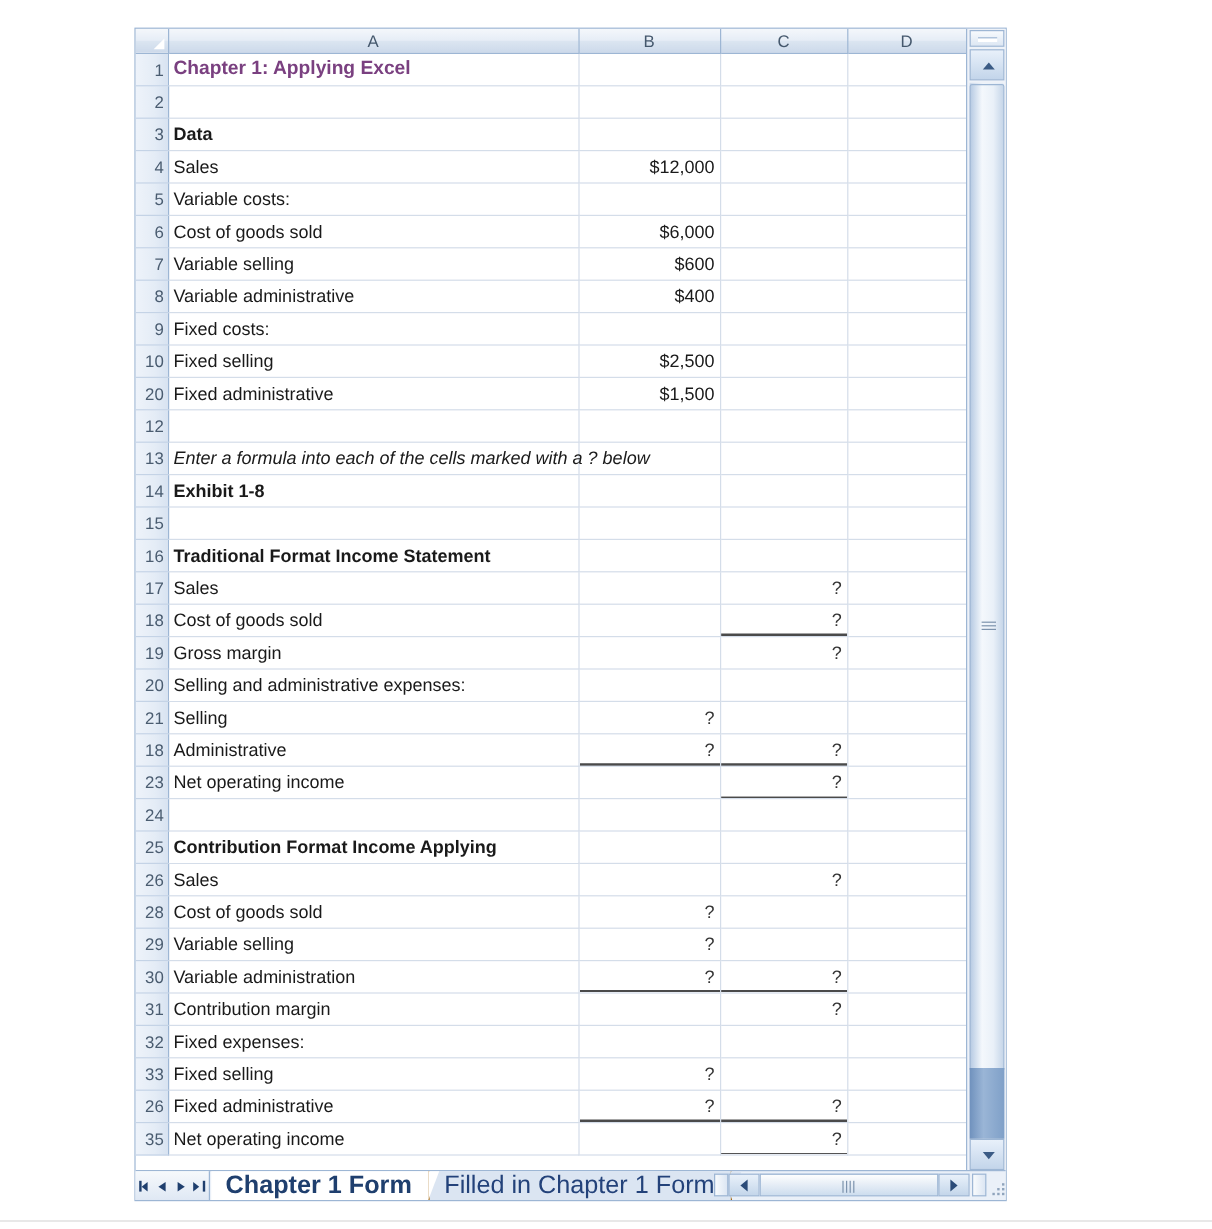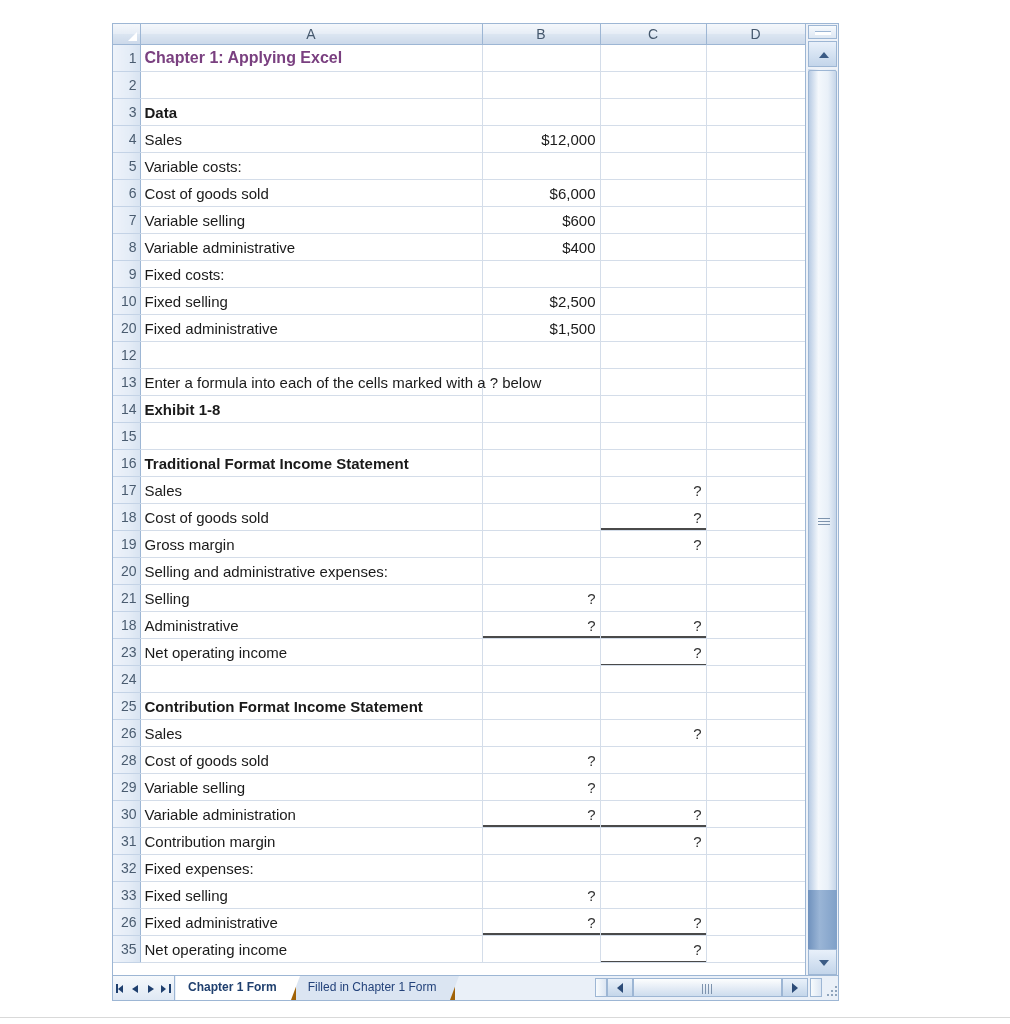--- a/index.html
+++ b/index.html
@@ -99,21 +99,21 @@
     vertical-align:middle;
     white-space:nowrap;
     overflow:hidden;
     background:#ffffff;
   }
   td.cell.last{border-right:1px solid #d4dde9;}
 
   .num{text-align:right;}
   .qm{text-align:right;color:#333333;}
   .bold{font-weight:bold;}
-  .ital{}
+  .ital{font-style:italic;}
   .title-cell{
     color:#7a4080;
     font-weight:bold;
     font-size:16px;
   }
   .indent{padding-left:18px;}
 
   
   td.ul-single{box-shadow:inset 0 -3px 0 -1px #4a4a4a;}
   td.ul-double{box-shadow:inset 0 -3px 0 -2px #4a4a4a, inset 0 -7px 0 -6px #4a4a4a;}
@@ -207,24 +207,24 @@
   .navbtn.last .t{left:1px;border-left:5px solid #1f3f6e;}
   .navbtn.last .bar{position:absolute;right:1px;top:3px;width:2px;height:9px;background:#1f3f6e;}
 
   .tabs{
     position:absolute;left:63px;top:0;height:24px;
     display:flex;align-items:flex-start;
   }
   .tab{
     height:24px;line-height:23px;
     padding:0 14px 0 12px;
-    font-size:12px;
+    font-size:21px;
     color:#23427a;
     background:#dbe5f2;
-    border-right:5px solid #a16207;
+    border-right:1px solid #a16207;
     position:relative;
     box-sizing:border-box;
     cursor:default;
   }
   .tab::after{
     content:"";position:absolute;right:-9px;top:0;
     width:0;height:0;
     border-left:9px solid #dbe5f2;
     border-bottom:24px solid transparent;
   }
@@ -468,21 +468,21 @@
             </tr>
             <tr>
               <td class="rh">24</td>
               <td class="cell"></td>
               <td class="cell num"></td>
               <td class="cell num"></td>
               <td class="cell num last"></td>
             </tr>
             <tr>
               <td class="rh">25</td>
-              <td class="cell bold spill">Contribution Format Income Statement</td>
+              <td class="cell bold spill">Contribution Format Income Applying</td>
               <td class="cell num"></td>
               <td class="cell num"></td>
               <td class="cell num last"></td>
             </tr>
             <tr>
               <td class="rh">26</td>
               <td class="cell">Sales</td>
               <td class="cell num"></td>
               <td class="cell qm">?</td>
               <td class="cell num last"></td>

